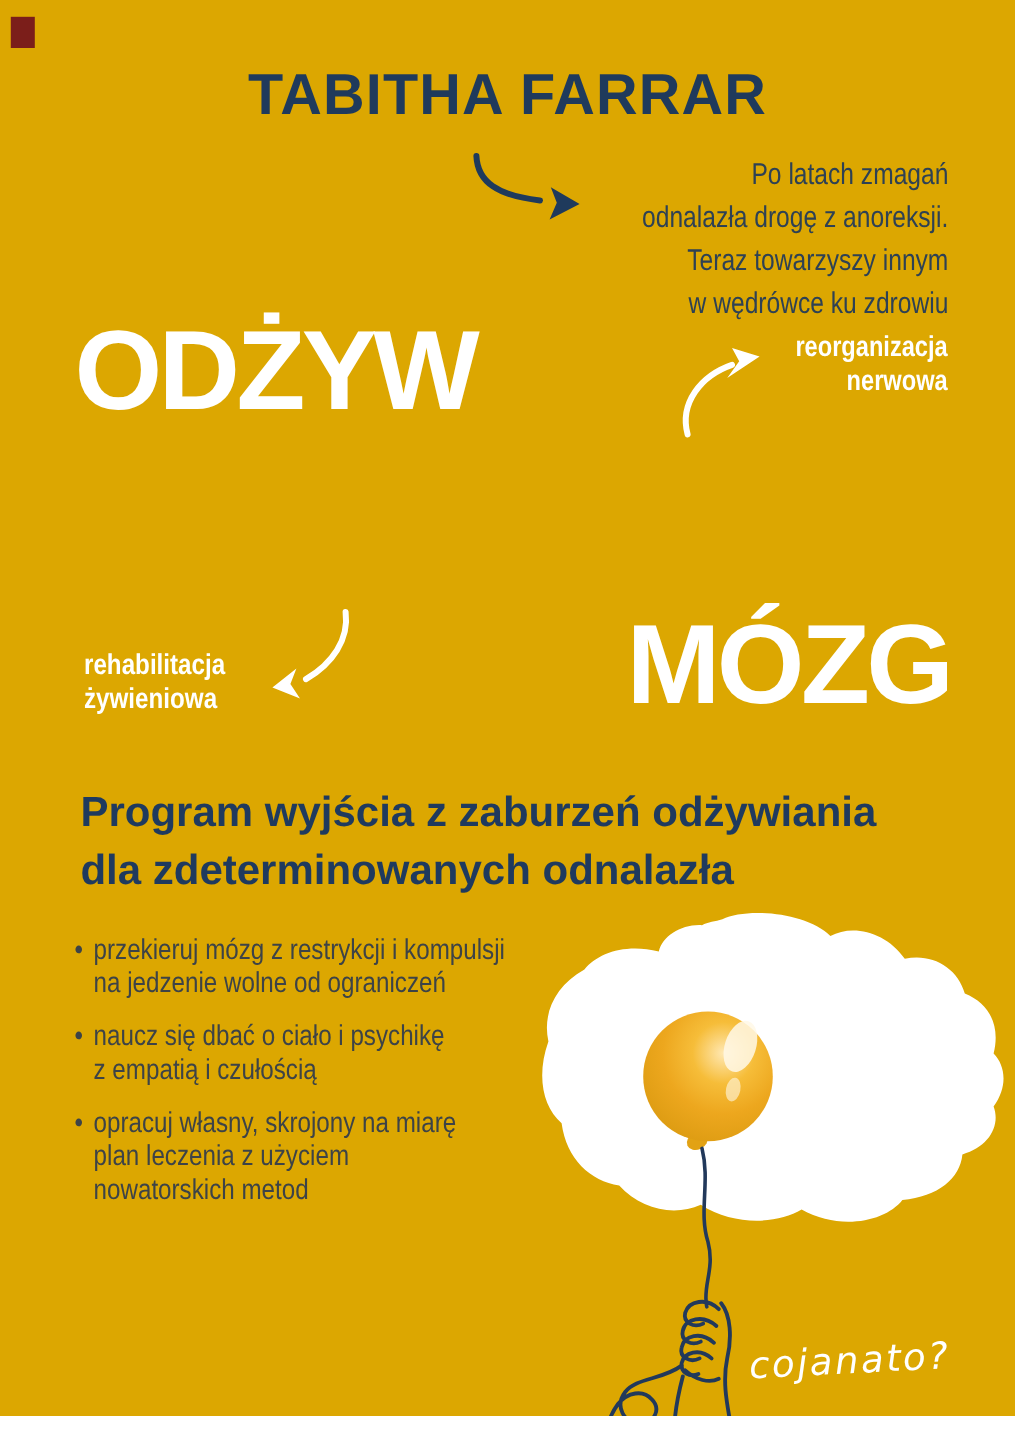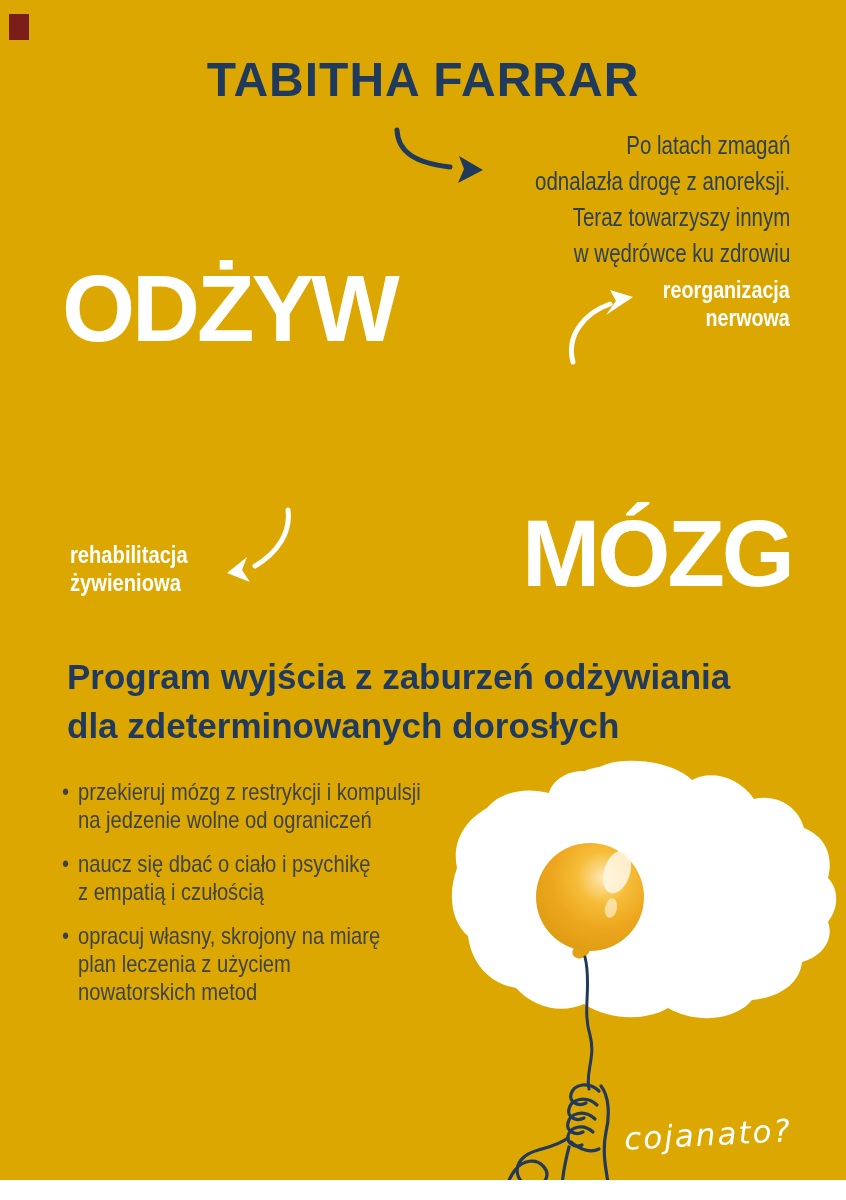--- a/index.html
+++ b/index.html
@@ -86,21 +86,21 @@
     <polygon points="227,573 247,557 242,570 250,582" fill="#ffffff"></polygon>
   </svg>
 
   <div class="ann ann-left">
     <div>rehabilitacja</div>
     <div>żywieniowa</div>
   </div>
 
   <div class="subtitle">
     <div>Program wyjścia z zaburzeń odżywiania</div>
-    <div>dla zdeterminowanych dorosłych</div>
+    <div>dla zdeterminowanych odnalazła</div>
   </div>
 
   <svg class="svg-egg" width="416" height="450" viewBox="430 750 416 450">
     <defs>
       <radialGradient id="yolkGrad" cx="0.62" cy="0.32" r="0.85">
         <stop offset="0%" stop-color="#ffe8b3"></stop>
         <stop offset="28%" stop-color="#f6bd39"></stop>
         <stop offset="55%" stop-color="#eda71e"></stop>
         <stop offset="100%" stop-color="#d6970d"></stop>
       </radialGradient>

